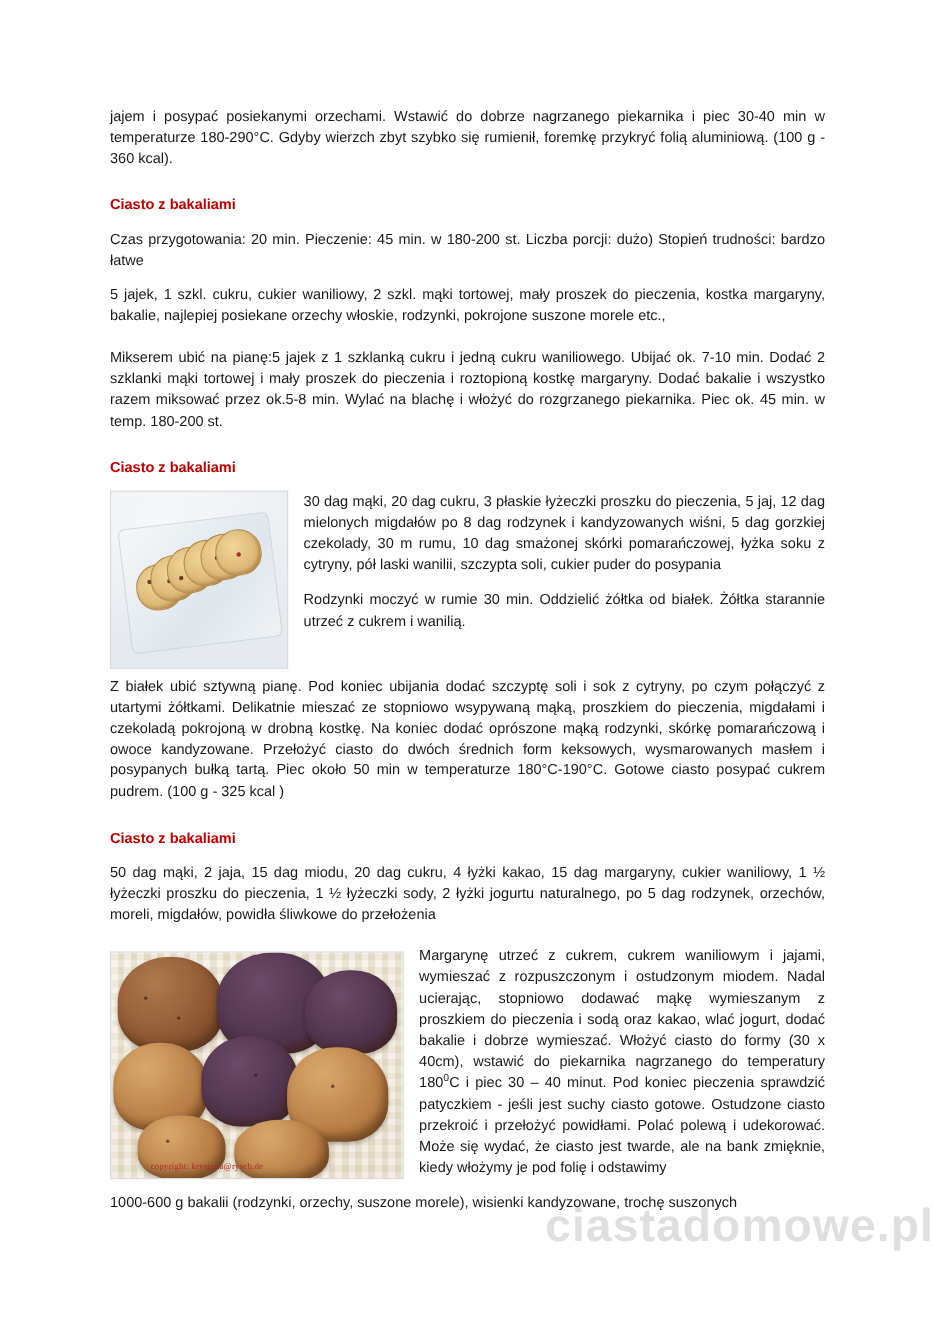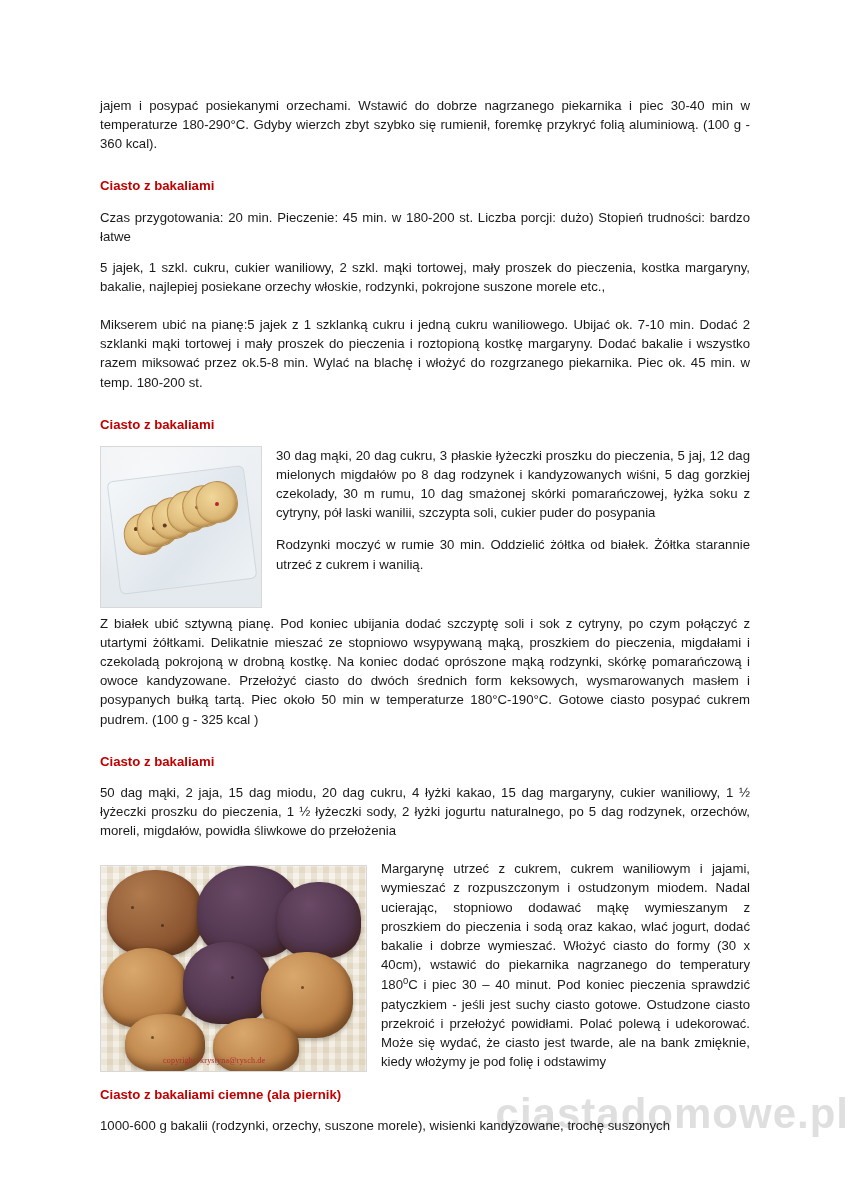--- a/index.html
+++ b/index.html
@@ -119,21 +119,21 @@
     background: radial-gradient(circle at 35% 28%, #d9a86c, #b67c44 65%, #8d5a2b);
   }
   .photo2 .crumb {
     position: absolute;
     width: 3px; height: 3px;
     border-radius: 50%;
     background: rgba(40,20,10,0.6);
   }
   .photo2 .sign {
     position: absolute;
-    left: 62px; bottom: 6px;
+    left: 36px; bottom: 6px;
     font-size: 8px;
     color: #b02a2a;
     font-family: "Liberation Serif", serif;
     letter-spacing: 0.2px;
     text-align: center;
   }
 
   
   .watermark {
     position: absolute;
@@ -239,18 +239,17 @@
         <div class="crumb" style="left:130px;top:110px;"></div>
         <div class="crumb" style="left:200px;top:120px;"></div>
         <div class="crumb" style="left:50px; top:170px;"></div>
         <div class="sign">copyright: krystyna@rysch.de</div>
       </div>
     </div>
 
     <p><span>Margarynę utrzeć z cukrem, cukrem waniliowym i jajami, wymieszać z rozpuszczonym i ostudzonym miodem. Nadal ucierając, stopniowo dodawać mąkę wymieszanym z proszkiem do pieczenia i sodą oraz kakao, wlać jogurt, dodać bakalie i dobrze wymieszać. Włożyć ciasto do formy (30 x 40cm), wstawić do piekarnika nagrzanego do temperatury 180</span><sup>0</sup><span>C i piec 30 – 40 minut. Pod koniec pieczenia sprawdzić patyczkiem - jeśli jest suchy ciasto gotowe. Ostudzone ciasto przekroić i przełożyć powidłami. Polać polewą i udekorować. Może się wydać, że ciasto jest twarde, ale na bank zmięknie, kiedy włożymy je pod folię i odstawimy</span></p>
 
 
-    <div class="heading heading-space-top">Ciasto z bakaliami ciemne (ala piernik)</div>
 
     <p>1000-600 g bakalii (rodzynki, orzechy, suszone morele), wisienki kandyzowane, trochę suszonych</p>
 
   </div>
 </div>
 
 </body></html>

